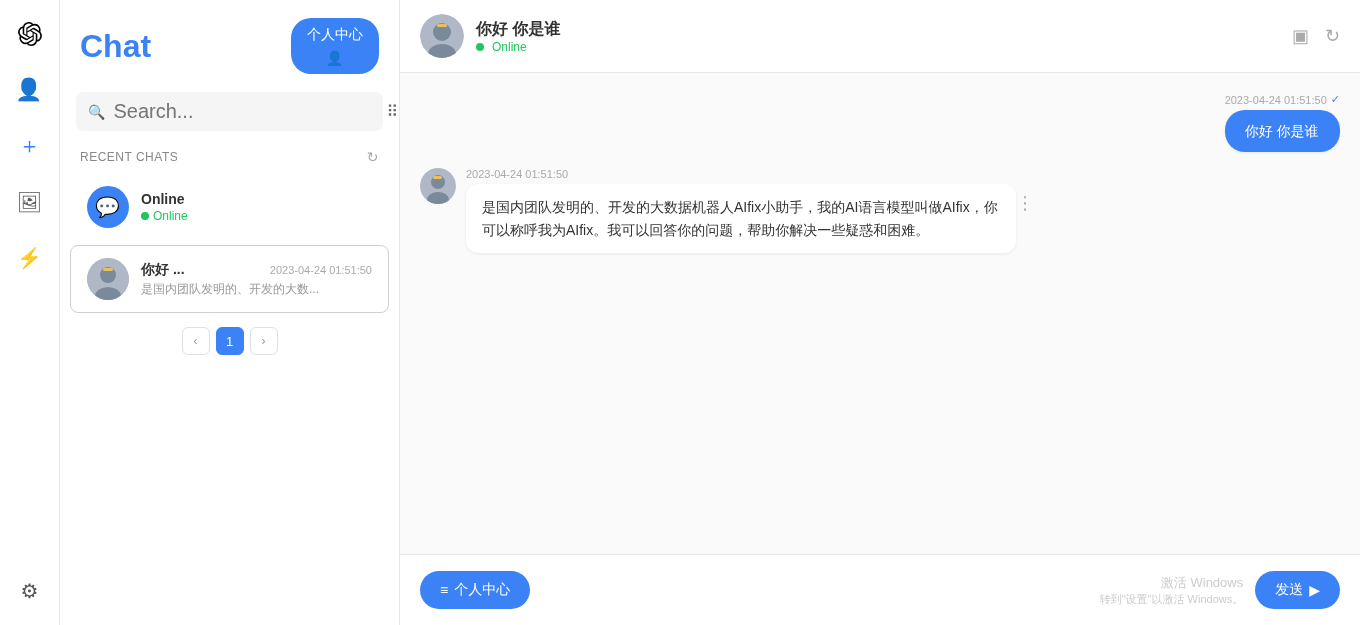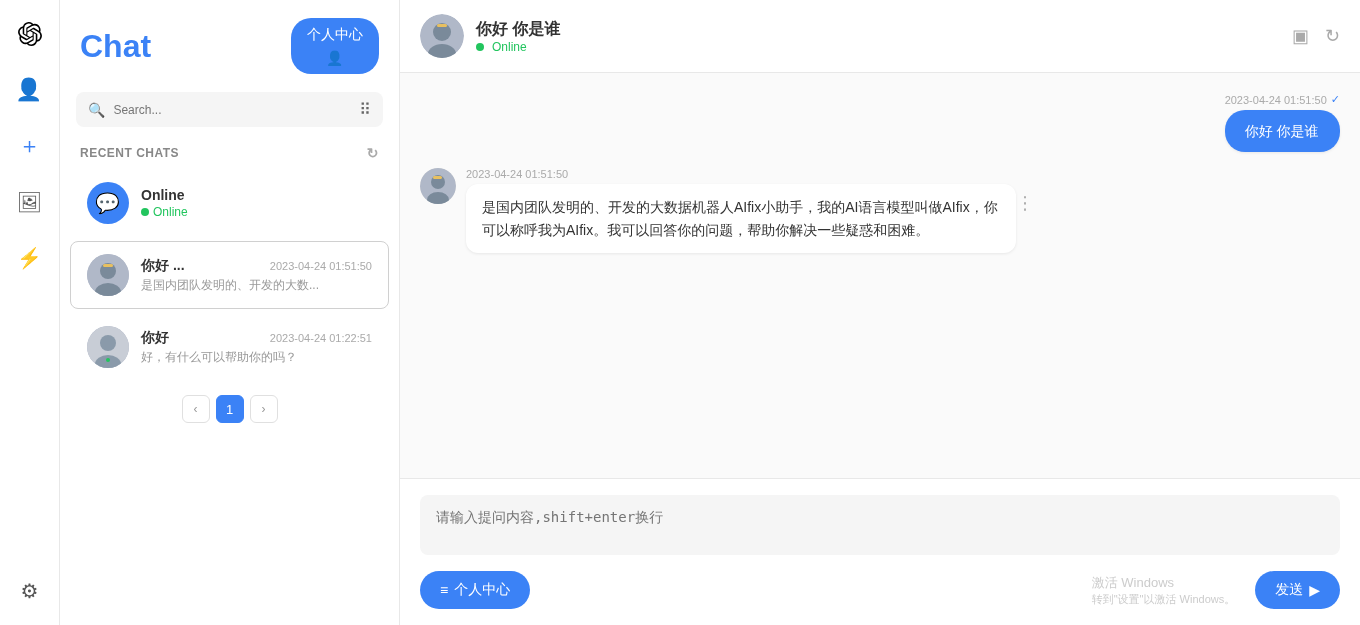--- a/index.html
+++ b/index.html
@@ -72,30 +72,30 @@
       display: flex;
       align-items: center;
       padding: 8px 12px;
       gap: 8px;
     }
     .search-icon-svg { color: #999; font-size: 14px; }
     .search-input {
       border: none;
       background: transparent;
       outline: none;
-      font-size: 12px;
+      font-size: 20px;
       color: #999;
       flex: 1;
     }
     .grid-icon { color: #666; font-size: 16px; cursor: pointer; }
 
     .recent-chats-label {
       padding: 10px 20px 6px 20px;
       font-size: 12px;
-      font-weight: 700;
+      font-weight: 400;
       color: #888;
       letter-spacing: 0.5px;
       display: flex;
       align-items: center;
       justify-content: space-between;
     }
     .refresh-icon { color: #aaa; font-size: 14px; cursor: pointer; }
 
     .chat-item {
       padding: 12px 16px;
@@ -379,37 +379,20 @@
     </div>
     <div class="chat-info">
       <div class="chat-info-top">
         <span class="chat-name">你好 ...</span>
         <span class="chat-time">2023-04-24 01:51:50</span>
       </div>
       <div class="chat-preview">是国内团队发明的、开发的大数...</div>
     </div>
   </div>
 
-  <div class="chat-item">
-    <div class="avatar-face">
-      <svg width="42" height="42" viewBox="0 0 42 42" fill="none">
-        <circle cx="21" cy="21" r="21" fill="#c8cdd6"></circle>
-        <circle cx="21" cy="17" r="8" fill="#8a9aaa"></circle>
-        <ellipse cx="21" cy="38" rx="13" ry="9" fill="#8a9aaa"></ellipse>
-        <circle cx="21" cy="34" r="2" fill="#22c55e"></circle>
-      </svg>
-    </div>
-    <div class="chat-info">
-      <div class="chat-info-top">
-        <span class="chat-name">你好</span>
-        <span class="chat-time">2023-04-24 01:22:51</span>
-      </div>
-      <div class="chat-preview">好，有什么可以帮助你的吗？</div>
-    </div>
-  </div>
 
   <div class="pagination">
     <div class="page-btn">
       <span class="page-arrow">‹</span>
     </div>
     <div class="page-btn active">
       <span>1</span>
     </div>
     <div class="page-btn">
       <span class="page-arrow">›</span>
@@ -467,28 +450,27 @@
         <div style="position:relative; display:flex; align-items:flex-start; ">
           <div class="message-bubble" style="max-width:550px;">是国内团队发明的、开发的大数据机器人AIfix小助手，我的AI语言模型叫做AIfix，你可以称呼我为AIfix。我可以回答你的问题，帮助你解决一些疑惑和困难。</div>
           <span style="color:#aaa; font-size:18px; cursor:pointer; margin-top:8px;">⋮</span>
         </div>
       </div>
     </div>
 
   </div>
 
   <div class="input-area">
-    <textarea class="input-box" rows="2" placeholder="请输入提问内容,shift+enter换行" style=""></textarea>
     <div class="input-actions">
       <button class="scene-btn">
         <span>≡</span>
         <span>个人中心</span>
       </button>
       <div style="position:relative; display:flex; align-items:center;">
-        <div class="windows-watermark" style="position:static; margin-right:20px; text-align:left;">
+        <div class="windows-watermark" style="position:static; margin-right:12px; text-align:right;">
           <div style="font-size:13px; color:#ccc;">激活 Windows</div>
           <div style="font-size:11px; color:#ccc;">转到"设置"以激活 Windows。</div>
         </div>
         <button class="send-btn">
           <span>发送</span>
           <span>▶</span>
         </button>
       </div>
     </div>
   </div>

